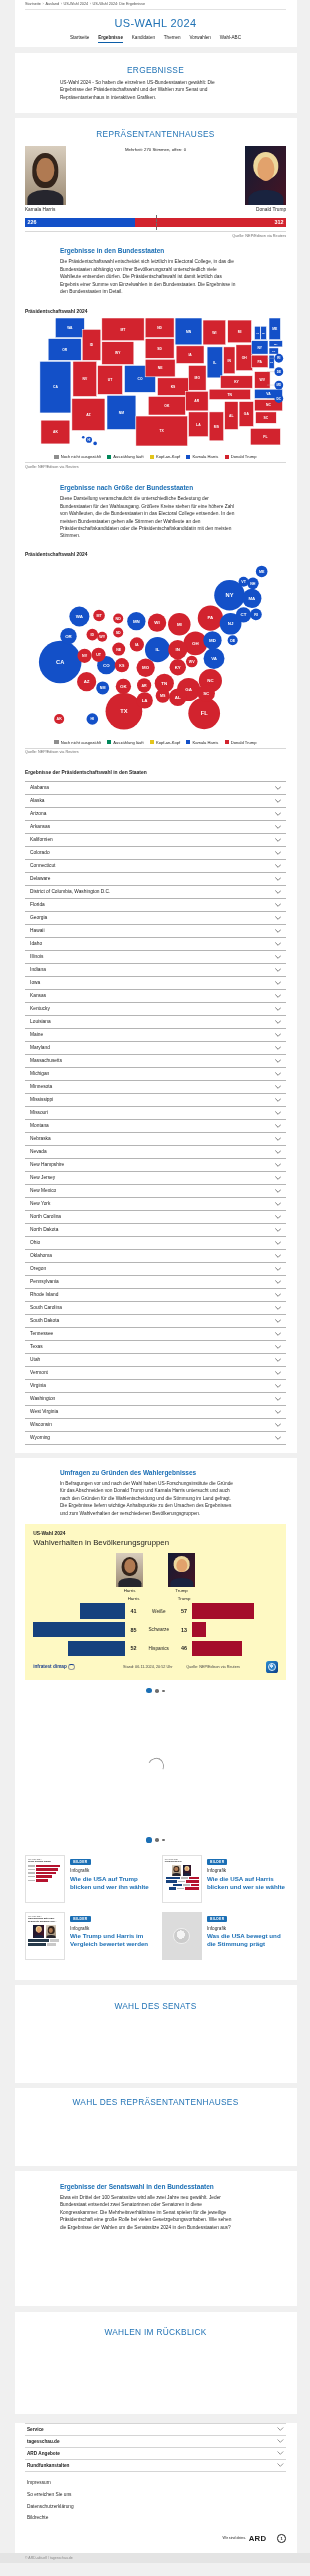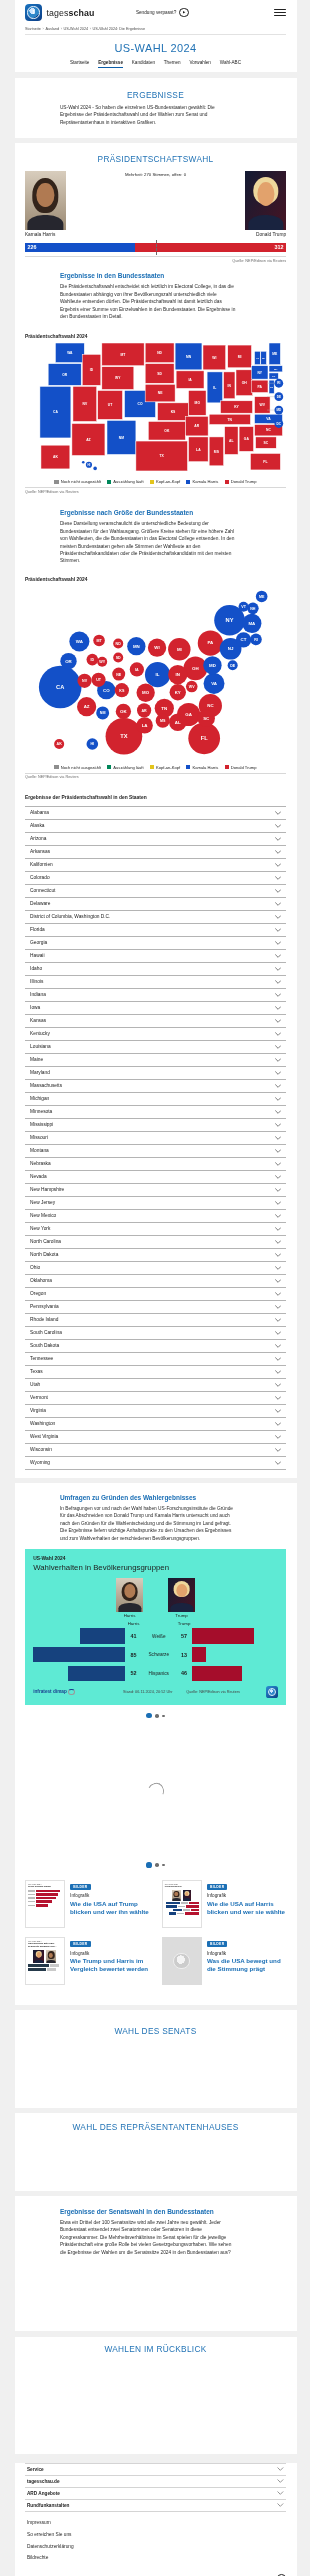--- a/index.html
+++ b/index.html
@@ -58,21 +58,21 @@
   
   .map-label{margin:13.5px 0 0;font-size:4.9px;font-weight:bold}
   svg text{font-family:"Liberation Sans",sans-serif}
   .legend{display:flex;justify-content:center;gap:6.2px;margin-top:5.2px;align-items:center}
   .legend .it{display:flex;align-items:center;gap:2.1px;font-size:4.1px;color:#1d1d1d}
   .legend .sw{width:4.1px;height:4.1px;display:inline-block}
   
   .acc{margin-top:6.2px;border-bottom:0.5px solid #b4b4b4}
   .acc-row{display:flex;align-items:center;justify-content:space-between;height:12px;border-top:0.5px solid #b4b4b4;padding:0 5.2px;font-size:4.8px;color:#222;cursor:pointer}
   
-  .chart-card{background:#5eead4;margin:7.2px 0 0 0;padding:7.2px 8.3px 7.2px;box-sizing:border-box}
+  .chart-card{background:#fef9c3;margin:7.2px 0 0 0;padding:7.2px 8.3px 7.2px;box-sizing:border-box}
   .cc-kicker{font-size:4.9px;font-weight:bold}
   .cc-title{font-size:7.8px;margin-top:2.1px}
   .cc-photos{display:flex;justify-content:center;gap:25px;margin-top:5.2px}
   .cc-ph{width:27px}
   .cc-ph .photo{width:27px;height:34px}
   .cc-ph .cap{text-align:center;font-size:4.4px;margin-top:1.6px}
   .demo{margin-top:3.1px}
   .demo .hd,.demo .row{display:grid;grid-template-columns:92px 16.6px 34px 16.6px 1fr;align-items:center}
   .demo .hd{font-size:4.4px;color:#1d1d1d;margin-bottom:2.1px}
   .demo .hd div{text-align:center}
@@ -122,56 +122,41 @@
   .strip{background:#e4e4e4;height:10.4px;display:flex;align-items:center}
   .strip div{font-size:3.5px;color:#8a8a8a;margin-left:25px}
 </style>
 </head>
 <body>
 
 <div class="page">
   <div class="col">
 
     <section class="card">
-      <div class="hdr-row">
-        <div class="logo-box">
-            <div class="logo-globe">1</div>
-          </div>
-        <div class="wordmark"><span>tages</span><b>schau</b></div>
-        <div class="missed">
-          <span>Sendung verpasst?</span>
-          <span class="play-ic">▶</span>
-        </div>
-        <div class="burger">
-            <span></span>
-            <span></span>
-            <span></span>
-          </div>
-      </div>
       <div class="crumbs" id="crumbs"><span>Startseite</span><span class="sep">›</span><span>Ausland</span><span class="sep">›</span><span>US-Wahl 2024</span><span class="sep">›</span><span>US-Wahl 2024: Die Ergebnisse</span></div>
       <h1 class="page-title">US-WAHL 2024</h1>
       <nav class="tabs" id="tabs">
           <span class="tab">Startseite</span>
           <span class="tab active">Ergebnisse</span>
           <span class="tab">Kandidaten</span>
           <span class="tab">Themen</span>
           <span class="tab">Vorwahlen</span>
           <span class="tab">Wahl-ABC</span>
         </nav>
     </section>
 
     <section class="card" style="padding-top:12.4px;padding-bottom:11.4px">
       <h2 class="big-h">ERGEBNISSE</h2>
       <div class="tcol">
           <p class="body">US-Wahl 2024 - So haben die einzelnen US-Bundesstaaten gewählt: Die Ergebnisse der Präsidentschaftswahl und der Wahlen zum Senat und Repräsentantenhaus in interaktiven Grafiken.</p>
         </div>
     </section>
 
     <section class="card" style="padding-top:11.4px;padding-bottom:8.3px">
-      <h2 class="big-h">PRÄSIDENTSCHAFTSWAHL</h2>
+      <h2 class="big-h">REPRÄSENTANTENHAUSES</h2>
 
       <div class="cand-wrap">
         <div class="maj-note">Mehrheit: 270 Stimmen, offen: 0</div>
         <div style="display:flex;justify-content:space-between">
           <div class="photo ph-harris">
               <div class="bg"></div>
               <div class="hair"></div>
               <div class="face"></div>
               <div class="body"></div>
             </div>
@@ -998,21 +983,21 @@
       <h2 class="big-h">WAHL DES REPRÄSENTANTENHAUSES</h2>
     </section>
 
     <section class="card" style="height:135px;padding-top:11.4px">
       <h3 class="sub-h">Ergebnisse der Senatswahl in den Bundesstaaten</h3>
       <div class="tcol">
           <p class="body">Etwa ein Drittel der 100 Senatssitze wird alle zwei Jahre neu gewählt. Jeder Bundesstaat entsendet zwei Senatorinnen oder Senatoren in diese Kongresskammer. Die Mehrheitsverhältnisse im Senat spielen für die jeweilige Präsidentschaft eine große Rolle bei vielen Gesetzgebungsvorhaben. Wie sehen die Ergebnisse der Wahlen um die Senatssitze 2024 in den Bundesstaaten aus?</p>
         </div>
     </section>
 
-    <section class="card" style="height:117px;padding-top:7px">
+    <section class="card" style="height:102px;padding-top:15px">
       <h2 class="big-h">WAHLEN IM RÜCKBLICK</h2>
     </section>
 
     <section class="card" style="padding-bottom:1px;margin-bottom:0">
       <div class="f-acc" id="f-acc">
           <div class="f-row">
             <span>Service</span>
             <svg width="6.7" height="4.1" viewBox="0 0 12 8">
               <path d="M1 1.5 L6 6.5 L11 1.5" fill="none" stroke="#777" stroke-width="1.5" stroke-linecap="round"></path>
             </svg>

